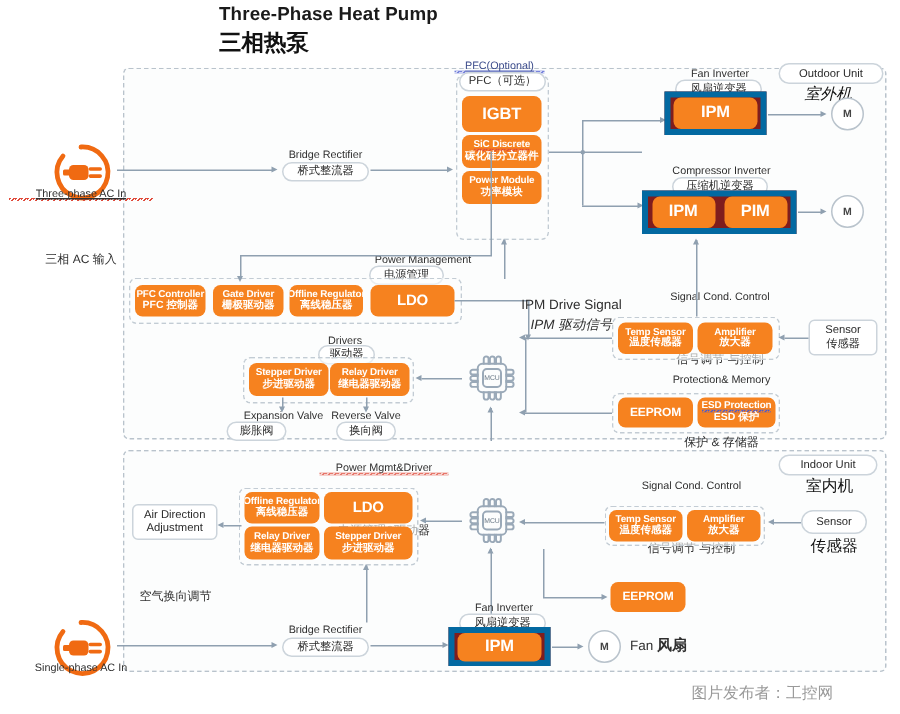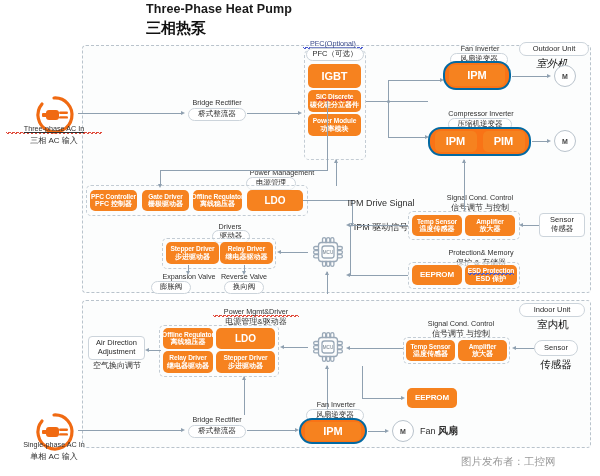--- a/index.html
+++ b/index.html
@@ -33,35 +33,35 @@
     display:flex;flex-direction:column;align-items:center;justify-content:center;
     text-align:center;line-height:1.12;overflow:hidden;
   }
   .ob .en{font-size:6.6px;font-weight:bold;letter-spacing:-.1px;white-space:nowrap;}
   .ob .cn{font-size:7px;font-weight:bold;white-space:nowrap;}
   .ob.big .en{font-size:11px;font-weight:bold;}
   .ob.mid .en{font-size:8.5px;font-weight:bold;}
 
   
   .bluebox{
-    border:2px solid #0369a1;border-radius:13px;background:#f97316;
+    border:4px solid #0369a1;border-radius:0;background:#7f1d1d;
     display:flex;align-items:center;justify-content:center;gap:6px;
   }
 
   
   .pill{
     border:1px solid #ccd4db;border-radius:9px;background:#fff;
     font-size:7.5px;color:#2a2a2a;display:flex;align-items:center;justify-content:center;
     text-align:center;line-height:1.15;white-space:nowrap;padding:0 4px;
   }
   .pill.two{flex-direction:column;border-radius:4px;}
 
   
   .cap{font-size:7.2px;color:#2f2f2f;white-space:nowrap;line-height:1.25;text-align:center;}
-  .cap.cn{font-size:8px;}
+  .cap.cn{font-size:8px;margin-top:32px;}
   .cap.lg{font-size:9px;}
   .cap.bigcn{font-size:10.5px;color:#111;}
   .cap.link{color:#3a4a8a;text-decoration:underline;text-decoration-color:#7a86c8;}
 
   
   .sq{
     background-image:repeating-linear-gradient(135deg,#e04a3a 0 1px,transparent 1px 2px);
     background-size:4px 2px;background-repeat:repeat-x;background-position:0 100%;
     padding-bottom:1px;
   }
@@ -252,21 +252,21 @@
       <path d="M26.5 15.6 h3.3 a1.6 1.6 0 0 1 0 3.2 h-3.3"></path>
       <path d="M26.5 19.7 h3.3 a1.6 1.6 0 0 1 0 3.2 h-3.3"></path>
     </g>
     <text x="17" y="18.6" text-anchor="middle" font-size="4.6" fill="#6b7a88" font-family="Liberation Sans, sans-serif">MCU</text>
   </svg>
 
   <div class="ln lnh abs" style="left:281px;top:252px;width:27px;"></div>
   <div class="arw l abs" style="left:277px;top:249.5px;"></div>
 
   <div class="abs cap lg" style="left:339px;top:198px;width:84px;">IPM Drive Signal</div>
-  <div class="abs cap lg" style="left:339px;top:222px;width:84px;">IPM 驱动信号</div>
+  <div class="abs cap lg" style="left:339px;top:211px;width:84px;font-style:italic;">IPM 驱动信号</div>
 
   <div class="abs cap" style="left:435px;top:193px;width:90px;">Signal Cond. Control</div>
   <div class="abs cap cn" style="left:435px;top:203px;width:90px;">信号调节 与控制</div>
   <div class="abs group" style="left:408px;top:211px;width:112px;height:29px;"></div>
   <div class="abs ob" style="left:412px;top:215px;width:50px;height:21px;">
     <span class="en">Temp Sensor</span>
     <span class="cn">温度传感器</span>
   </div>
   <div class="abs ob" style="left:465px;top:215px;width:50px;height:21px;">
     <span class="en">Amplifier</span>

